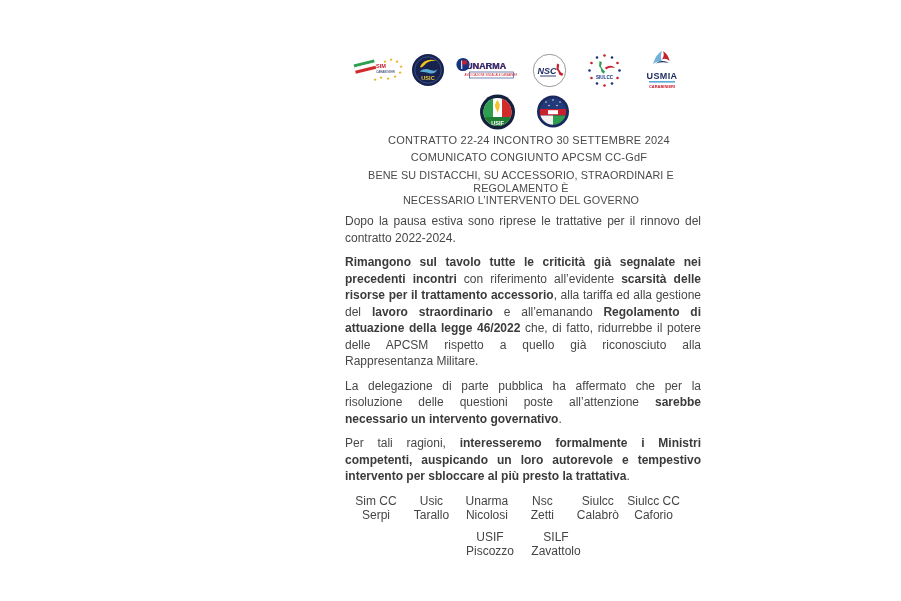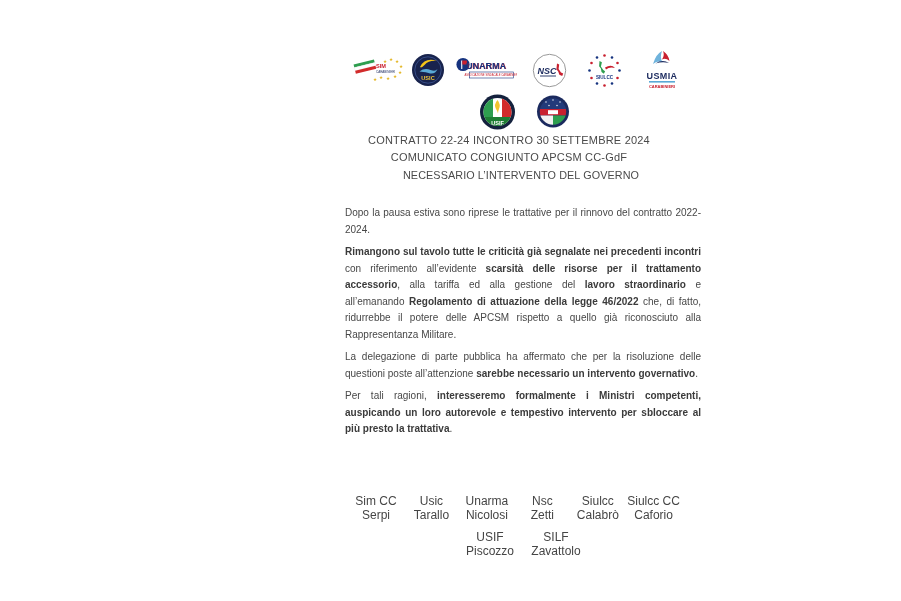--- a/index.html
+++ b/index.html
@@ -4,28 +4,28 @@
 <style>
   html,body{margin:0;padding:0;background:#fff;}
   .canvas{
     position:relative;width:765px;height:601px;margin:0 auto;
     background:#ffffff;overflow:hidden;
     font-family:"Liberation Sans","DejaVu Sans",sans-serif;
     color:#3f3f3f;
   }
   .logos{position:absolute;inset:0;}
   .logo{position:absolute;}
-  .titles{position:absolute;left:261px;width:360px;text-align:center;}
+  .titles{position:absolute;left:281px;width:360px;text-align:center;}
   .title-line{font-size:11px;letter-spacing:.2px;color:#4a4a4a;}
   #title1{top:134px;}
   #title2{top:151px;}
   .headline{position:absolute;left:263px;width:380px;top:169px;text-align:center;
     font-size:10.8px;line-height:12.5px;color:#4a4a4a;letter-spacing:.1px;}
   .bodytext{position:absolute;left:277px;top:205px;width:356px;}
-  .para{margin:0 0 6px 0;font-size:10px;line-height:16.5px;text-align:justify;color:#474747;}
+  .para{margin:8px 0 6px 0;font-size:12px;line-height:16.5px;text-align:justify;color:#474747;}
   .para b{font-weight:700;color:#3b3b3b;}
   .sigrow{position:absolute;display:flex;}
   #sigrow1{left:282px;top:494px;width:330px;justify-content:space-between;}
   #sigrow2{left:277px;top:530px;width:356px;justify-content:center;gap:14px;}
   .sigcol{text-align:center;font-size:12px;line-height:14px;color:#454545;min-width:52px;}
   svg text{font-family:"Liberation Sans","DejaVu Sans",sans-serif;}
 </style>
 </head>
 <body>
 
@@ -146,20 +146,21 @@
           <circle cx="24" cy="8" r="0.7"></circle>
         <circle cx="13" cy="11.5" r="0.7"></circle>
           <circle cx="21" cy="11.5" r="0.7"></circle>
       </g>
     </svg>
   </div>
 
   <div class="titles title-line" id="title1">CONTRATTO 22-24 INCONTRO 30 SETTEMBRE 2024</div>
   <div class="titles title-line" id="title2">COMUNICATO CONGIUNTO APCSM CC-GdF</div>
   <div class="headline">
+    <div>BENE SU DISTACCHI, SU ACCESSORIO, STRAORDINARI E REGOLAMENTO È</div>
     <div>NECESSARIO L’INTERVENTO DEL GOVERNO</div>
   </div>
 
   <div class="bodytext" id="bodytext">
       <p class="para"><span>Dopo la pausa estiva sono riprese le trattative per il rinnovo del contratto 2022-2024.</span></p>
       <p class="para"><b>Rimangono sul tavolo tutte le criticità già segnalate nei precedenti incontri</b><span> con riferimento all’evidente </span><b>scarsità delle risorse per il trattamento accessorio</b><span>, alla tariffa ed alla gestione del </span><b>lavoro straordinario</b><span> e all’emanando </span><b>Regolamento di attuazione della legge 46/2022</b><span> che, di fatto, ridurrebbe il potere delle APCSM rispetto a quello già riconosciuto alla Rappresentanza Militare.</span></p>
       <p class="para"><span>La delegazione di parte pubblica ha affermato che per la risoluzione delle questioni poste all’attenzione </span><b>sarebbe necessario un intervento governativo</b><span>.</span></p>
       <p class="para"><span>Per tali ragioni, </span><b>interesseremo formalmente i Ministri competenti, auspicando un loro autorevole e tempestivo intervento per sbloccare al più presto la trattativa</b><span>.</span></p>
     </div>
 

